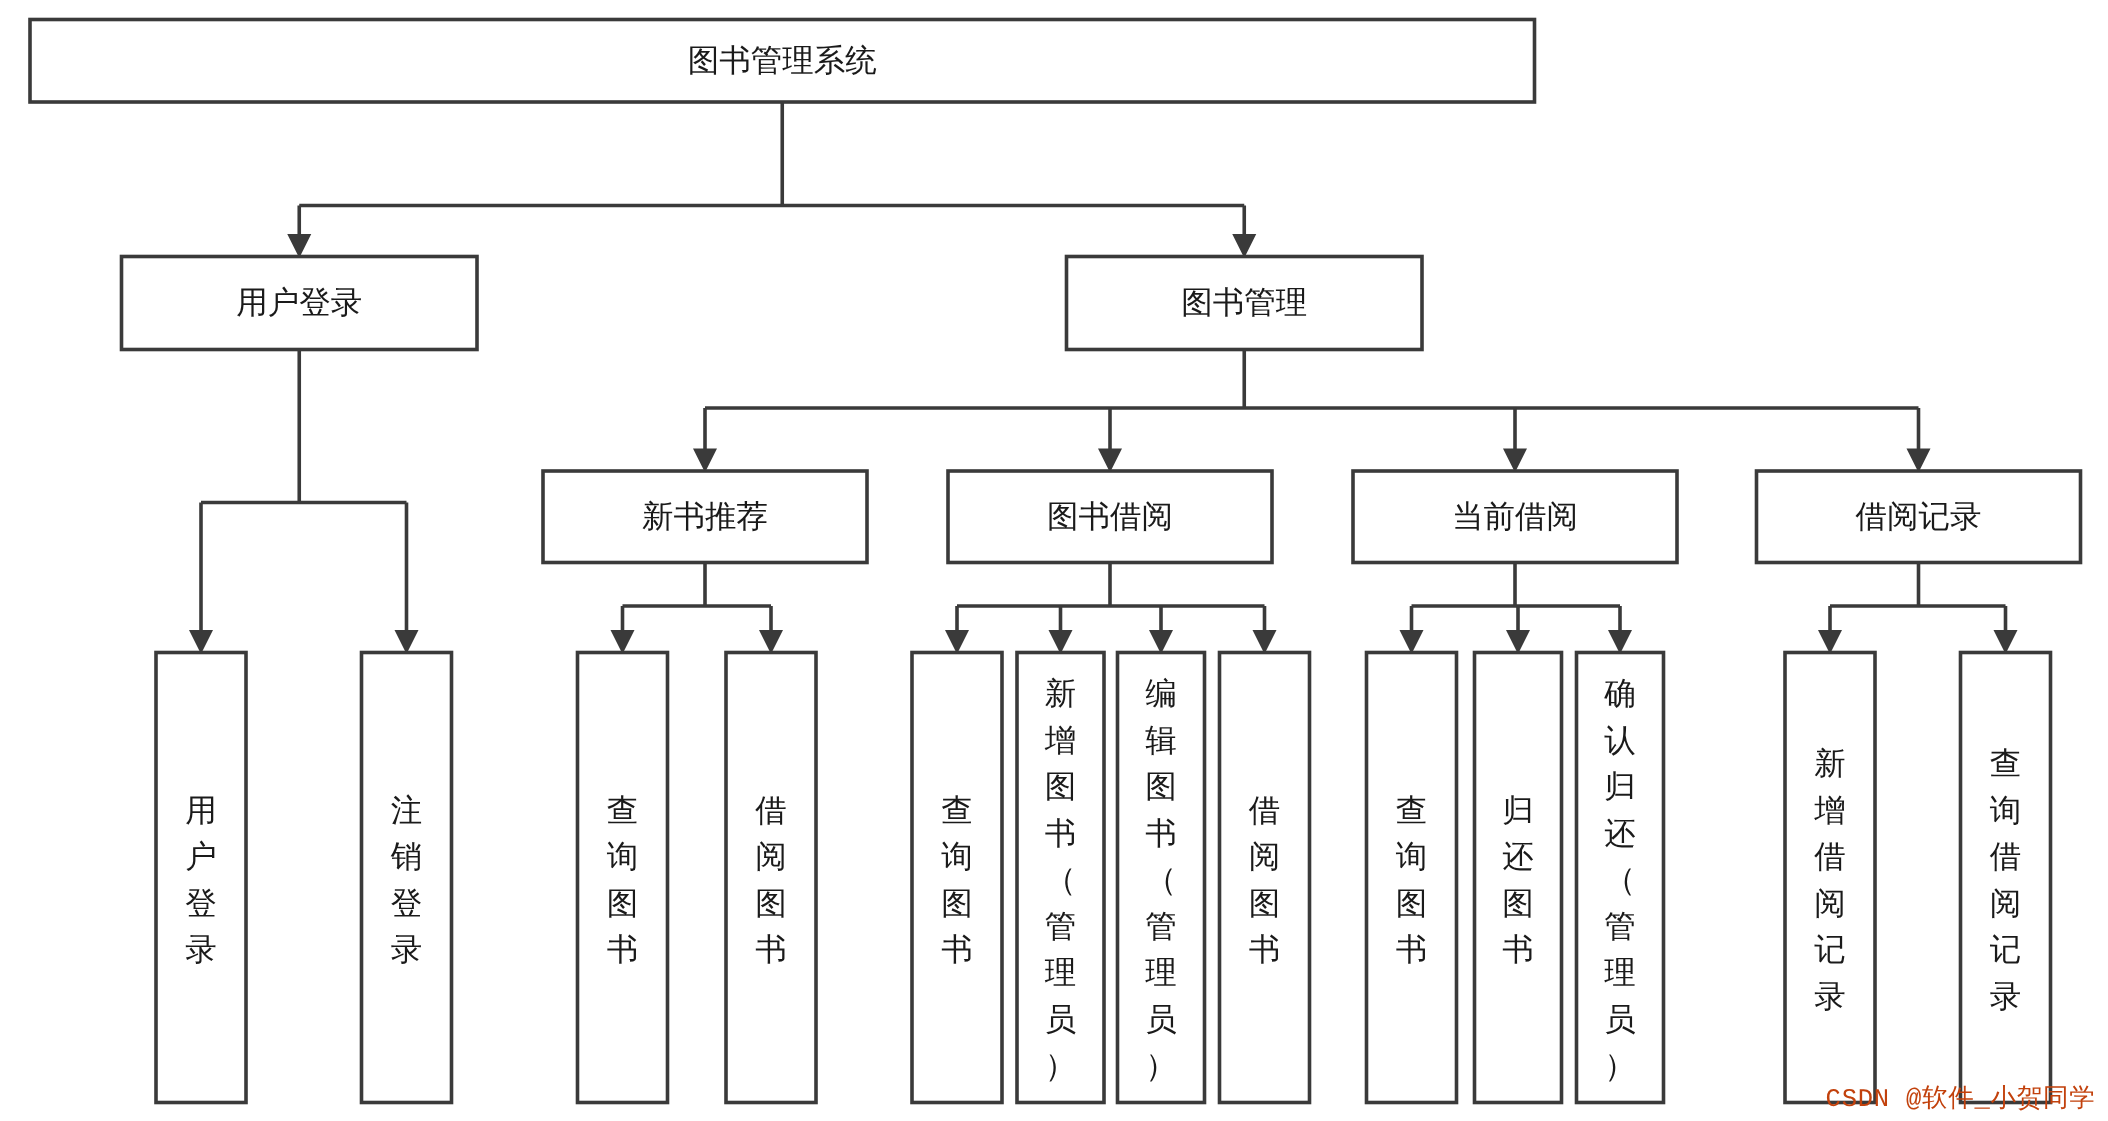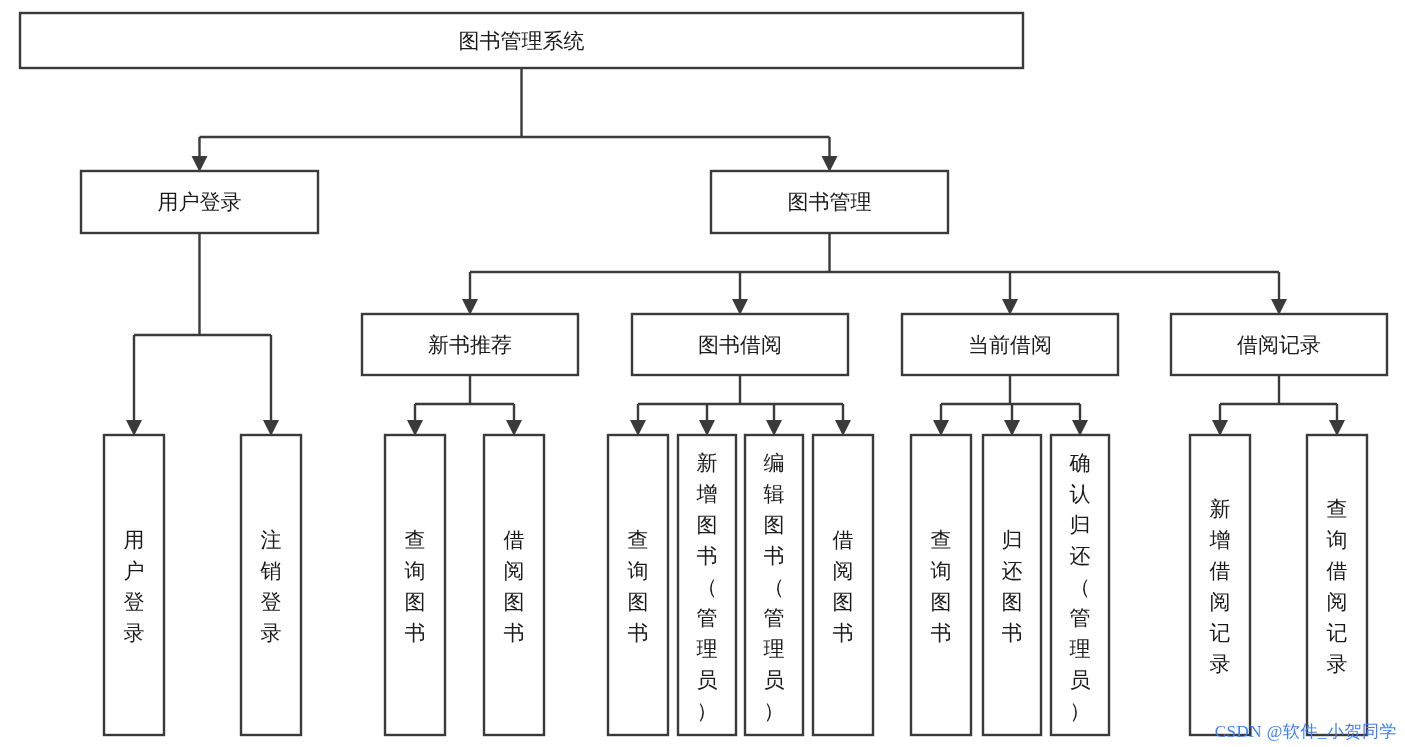--- a/index.html
+++ b/index.html
@@ -52,23 +52,23 @@
   .node-label-v {
     font-family: "DejaVu Sans", "Liberation Sans", sans-serif;
     font-size: 21px;
     fill: #1a1a1a;
     text-anchor: middle;
   }
   .watermark {
     position: absolute;
     right: 8px;
     bottom: 4px;
-    font-family: Liberation Serif, serif;
+    font-family: Liberation Mono, monospace;
     font-size: 17px;
-    color: #3b82f6;
+    color: #c2410c;
     letter-spacing: 0.5px;
     white-space: nowrap;
     user-select: none;
   }
 </style>
 </head>
 <body>
 
 <div id="canvas-wrap">
   <svg class="diagram" id="diagram-svg" viewBox="0 0 1405 747">

